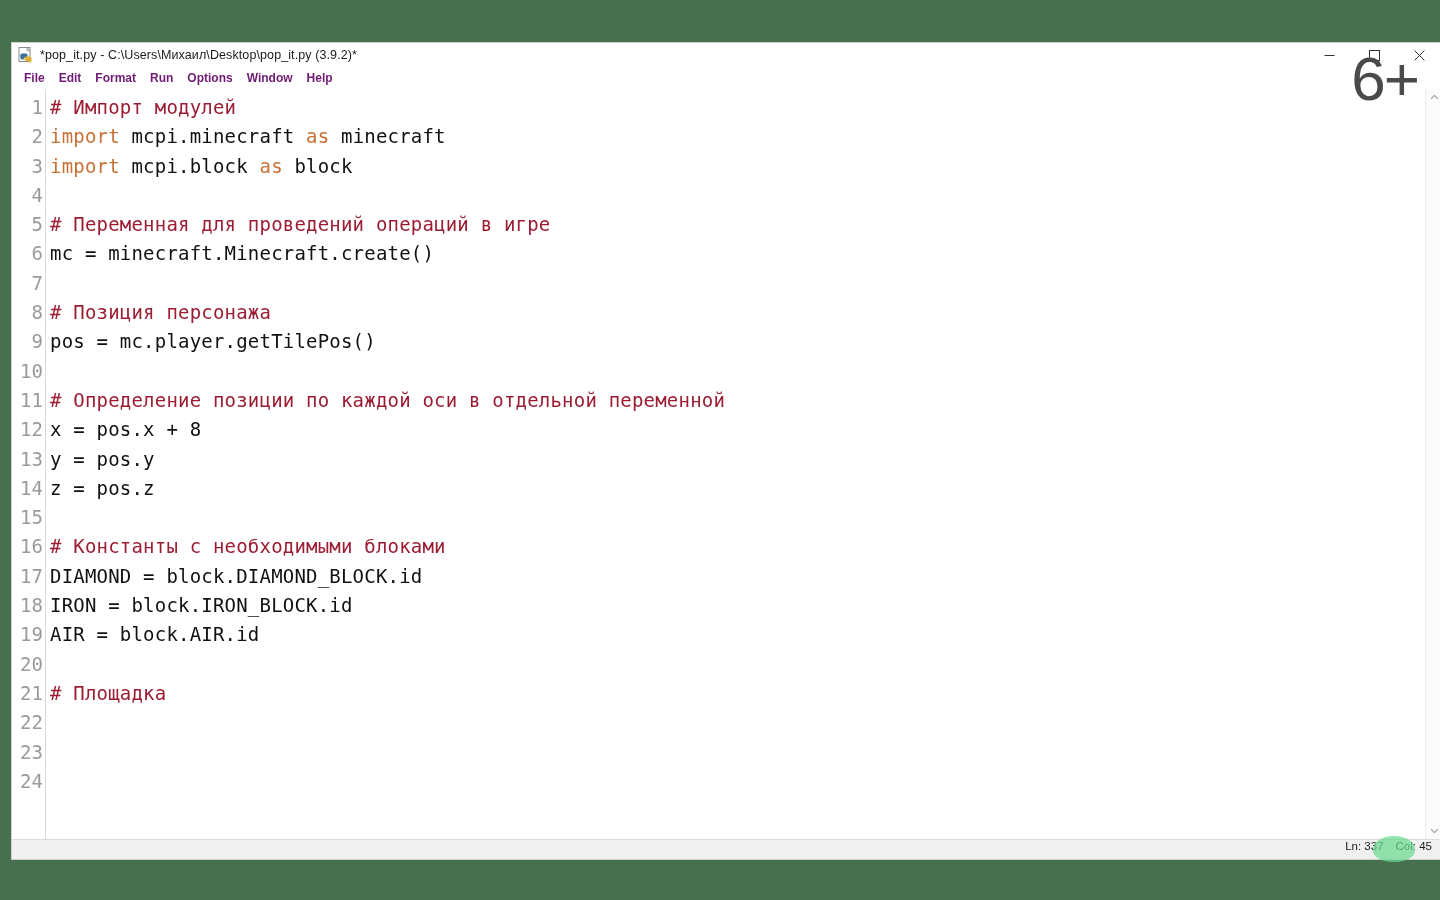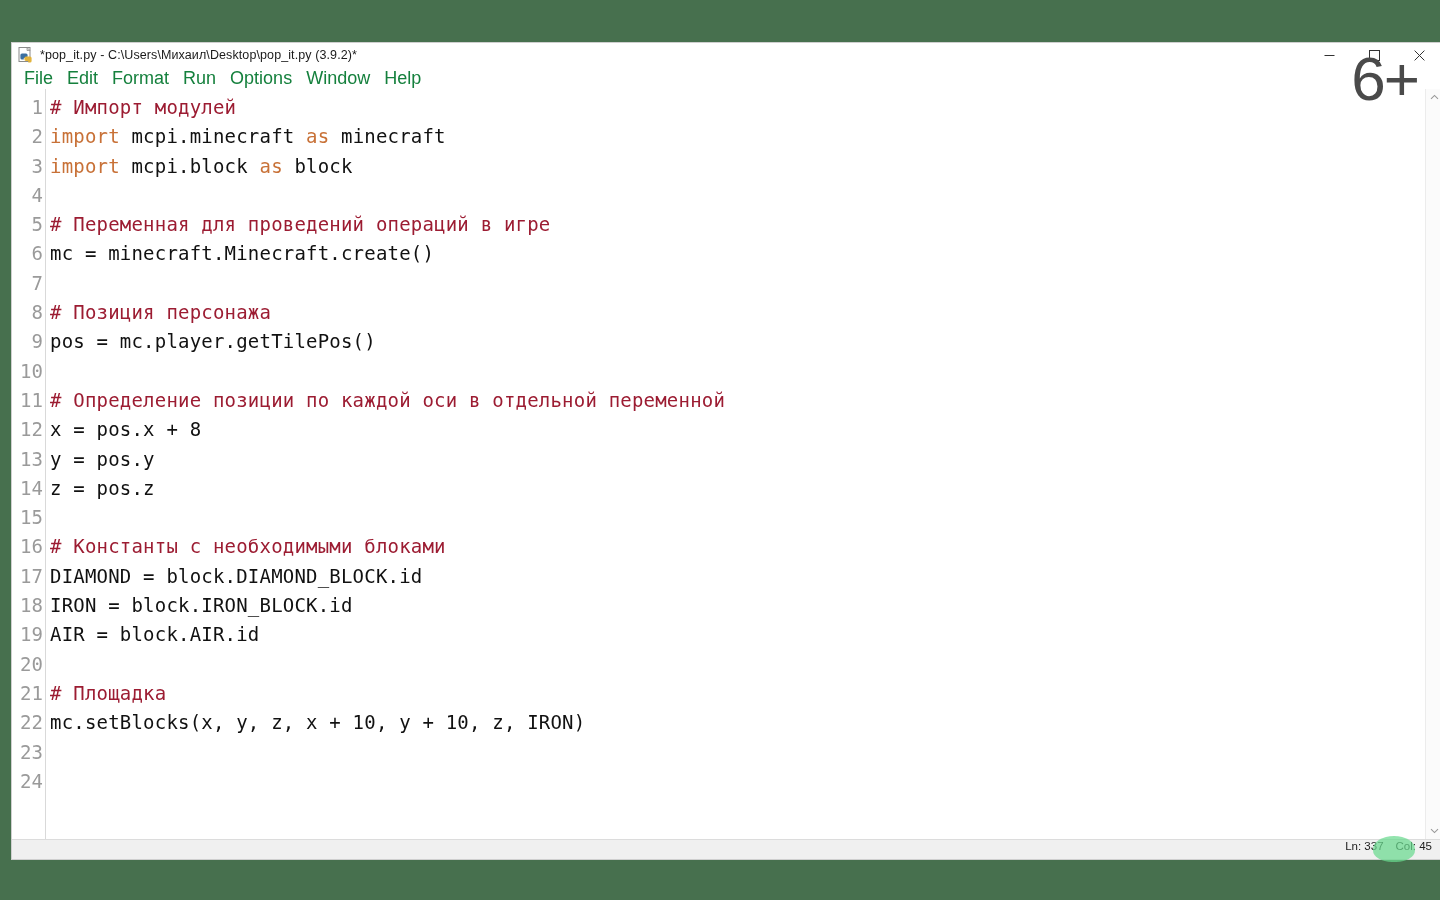--- a/index.html
+++ b/index.html
@@ -73,24 +73,25 @@
   
   .menubar {
     height: 22px;
     background: #ffffff;
     display: flex;
     align-items: center;
     padding-left: 5px;
     flex: none;
   }
   .menuitem {
-    font-size: 18px;
-    color: #15803d;
+    font-size: 12px;
+    color: #701a75;
     padding: 2px 7px;
     white-space: nowrap;
+    font-weight: bold;
   }
 
   
   .editor-wrap {
     flex: 1 1 auto;
     display: flex;
     position: relative;
     overflow: hidden;
     background: #ffffff;
   }
@@ -296,21 +297,20 @@
             <div class="cl"><span class="tok-plain">x = pos.x + 8</span></div>
             <div class="cl"><span class="tok-plain">y = pos.y</span></div>
             <div class="cl"><span class="tok-plain">z = pos.z</span></div>
             <div class="cl">&nbsp;</div>
             <div class="cl"><span class="tok-comment"># Константы с необходимыми блоками</span></div>
             <div class="cl"><span class="tok-plain">DIAMOND = block.DIAMOND_BLOCK.id</span></div>
             <div class="cl"><span class="tok-plain">IRON = block.IRON_BLOCK.id</span></div>
             <div class="cl"><span class="tok-plain">AIR = block.AIR.id</span></div>
             <div class="cl">&nbsp;</div>
             <div class="cl"><span class="tok-comment"># Площадка</span></div>
-            <div class="cl"><span class="tok-plain">mc.setBlocks(x, y, z, x + 10, y + 10, z, IRON)</span></div>
           </div>
       </div>
       <div class="vscroll">
         <div class="arrow">
           <svg width="9" height="9" viewBox="0 0 9 9">
               <polyline points="1,5.8 4.5,2.4 8,5.8" fill="none" stroke="#9a9a9a" stroke-width="1.1"></polyline>
             </svg>
         </div>
         <div class="track"></div>
         <div class="arrow">

